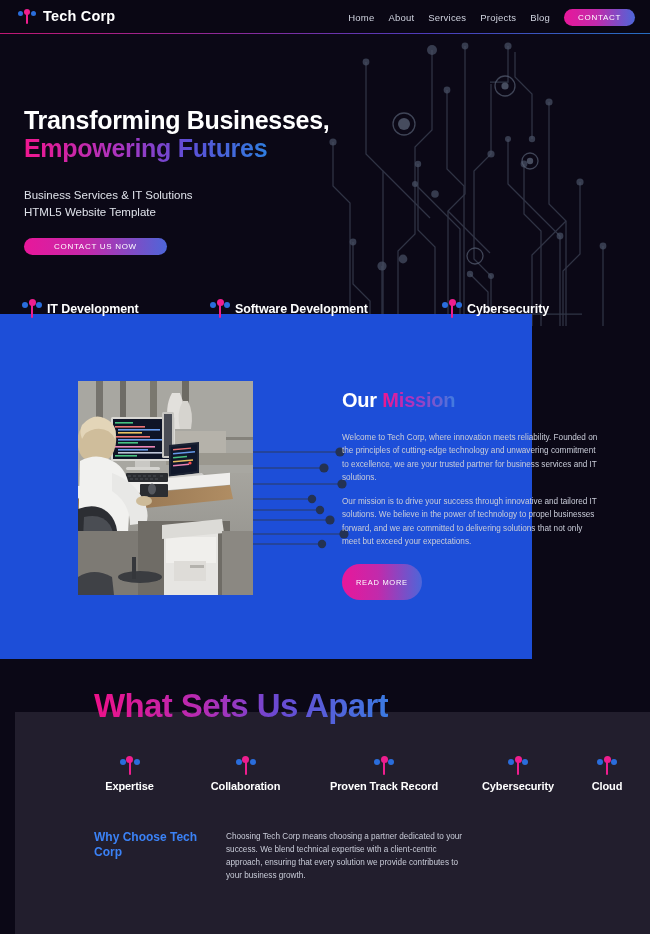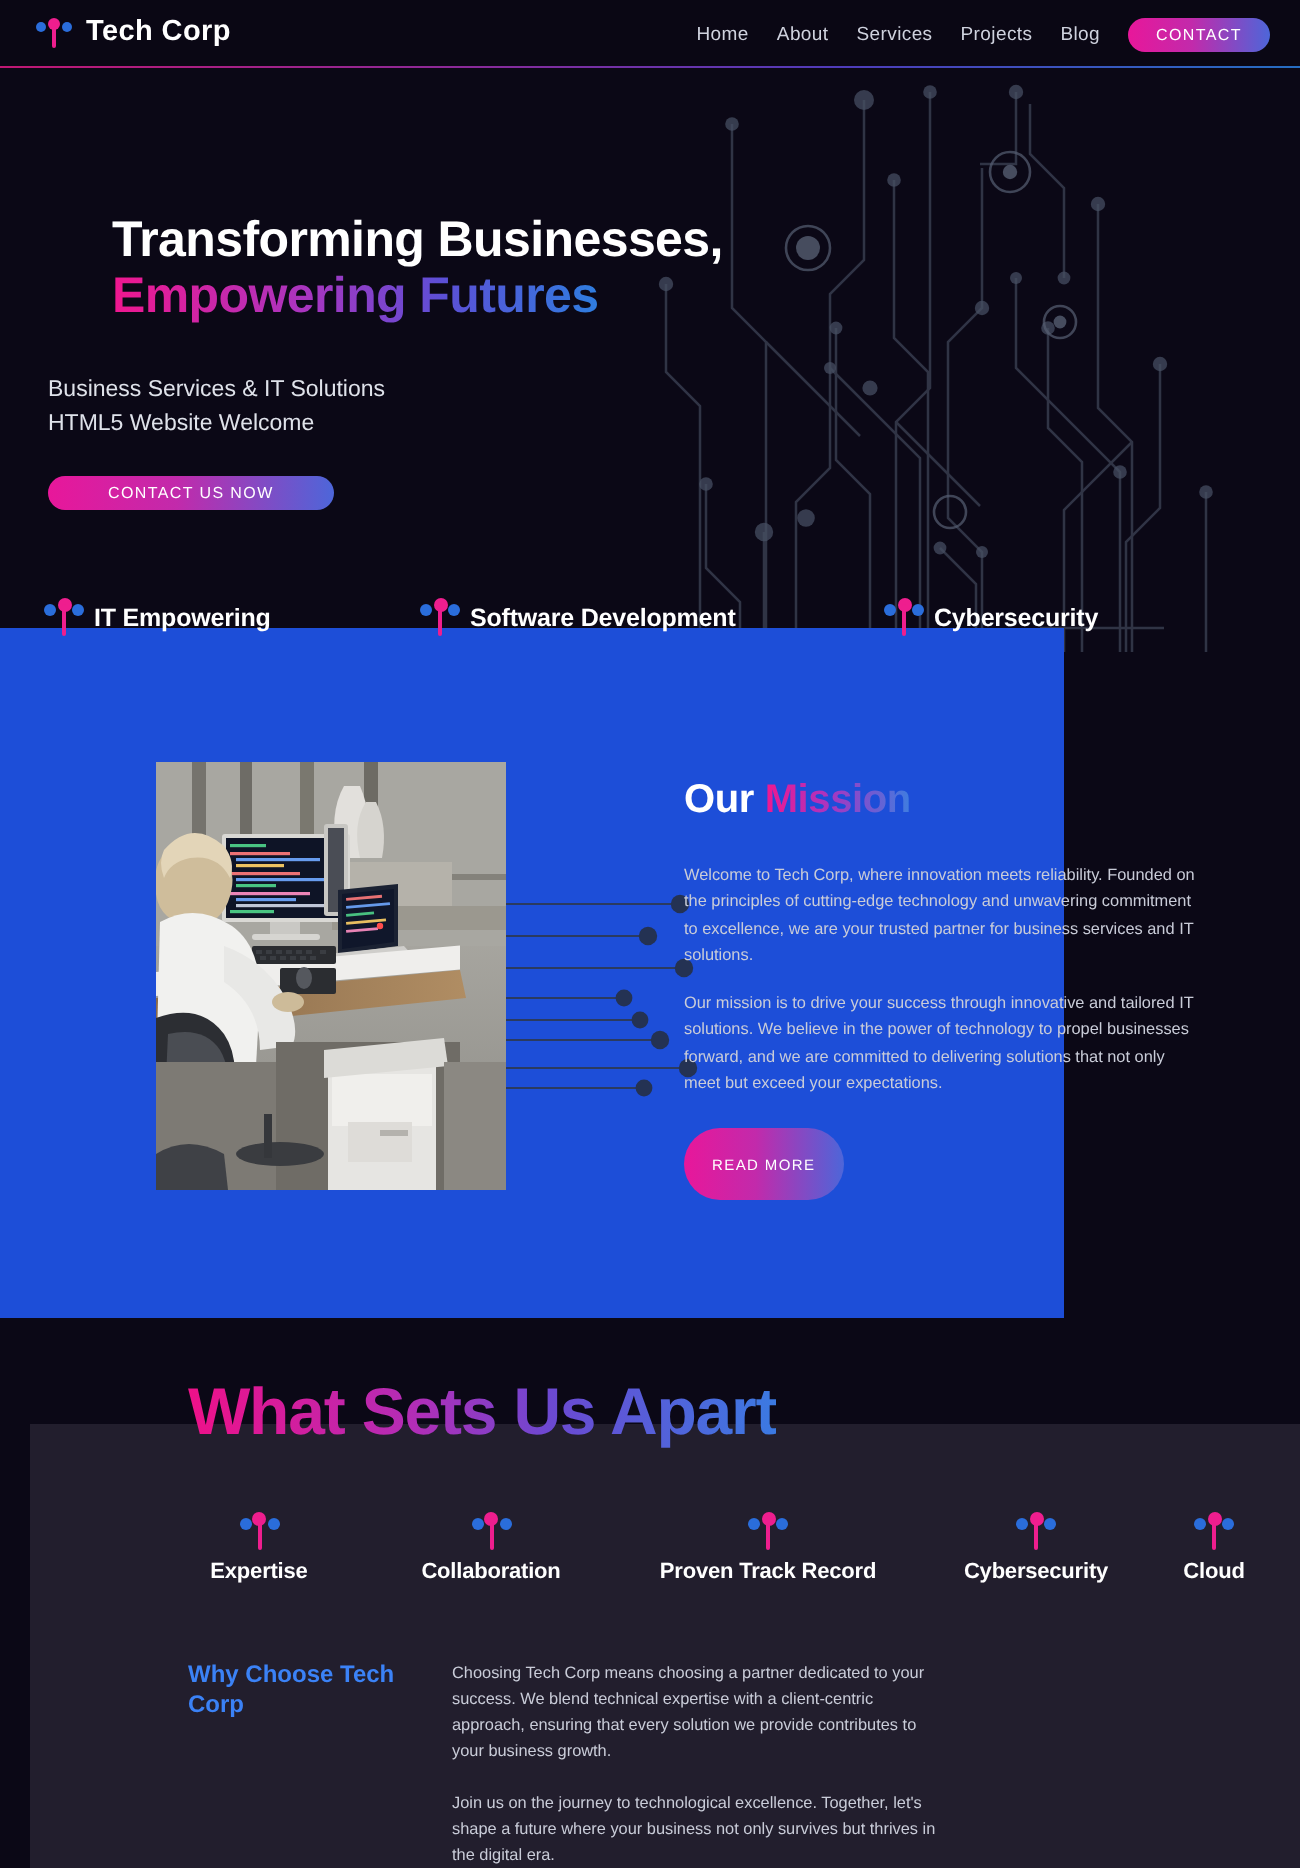--- a/index.html
+++ b/index.html
@@ -53,21 +53,21 @@
   }
   .btn-contact{ font-size:8px; padding:0 14px; height:17px; font-weight:400; }
 
   
   .hero{
     position:absolute; top:34px; left:0; width:650px; height:300px;
     background:#0b0816; overflow:hidden;
   }
   .circuit{ position:absolute; right:0; top:0; width:330px; height:292px; opacity:.95; }
   .hero-inner{ position:absolute; left:24px; top:72px; z-index:5; }
-  .h1{ font-size:25px; font-weight:700; line-height:1.12; letter-spacing:-.3px;margin-left:32px; }
+  .h1{ font-size:25px; font-weight:700; line-height:1.12; letter-spacing:-.3px; }
   .h1 .l2{
     background:linear-gradient(90deg,#f0178f 0%, #a935c0 40%, #5c4fd6 68%, #2f7ddf 100%);
     -webkit-background-clip:text; background-clip:text; color:transparent;
     display:inline-block;
   }
   .sub{ margin-top:25px; font-size:11.5px; line-height:1.45; color:#dfe2ea; font-weight:400; }
   .btn-hero{ margin-top:18px; font-size:8px; padding:0 30px; height:17px; }
 
   .services-row{
     position:absolute; left:22px; top:264px; width:606px;
@@ -212,34 +212,34 @@
       </g>
     </svg>
 
     <div class="hero-inner">
       <div class="h1">
         <div>Transforming Businesses,</div>
         <div class="l2">Empowering Futures</div>
       </div>
       <div class="sub">
         <div>Business Services &amp; IT Solutions</div>
-        <div>HTML5 Website Welcome</div>
+        <div>HTML5 Website Template</div>
       </div>
       <button class="btn btn-hero">CONTACT US NOW</button>
     </div>
 
     <div class="services-row">
       <div class="svc s1">
         <span class="mark m-md">
           <i class="dot l"></i>
             <i class="dot top"></i>
             <i class="stem"></i>
             <i class="dot r"></i>
         </span>
-        <span>IT Empowering</span>
+        <span>IT Development</span>
       </div>
       <div class="svc s2">
         <span class="mark m-md">
           <i class="dot l"></i>
             <i class="dot top"></i>
             <i class="stem"></i>
             <i class="dot r"></i>
         </span>
         <span>Software Development</span>
       </div>
@@ -440,19 +440,18 @@
             <i class="dot r"></i>
         </span>
         <span class="lbl">Cloud</span>
       </div>
     </div>
 
     <div class="why">
       <div class="why-title">Why Choose Tech Corp</div>
       <div class="why-body">
         <div class="p">Choosing Tech Corp means choosing a partner dedicated to your success. We blend technical expertise with a client-centric approach, ensuring that every solution we provide contributes to your business growth.</div>
-        <div class="p">Join us on the journey to technological excellence. Together, let's shape a future where your business not only survives but thrives in the digital era.</div>
 
       </div>
     </div>
   </div>
 
 </div>
 
 </body></html>

